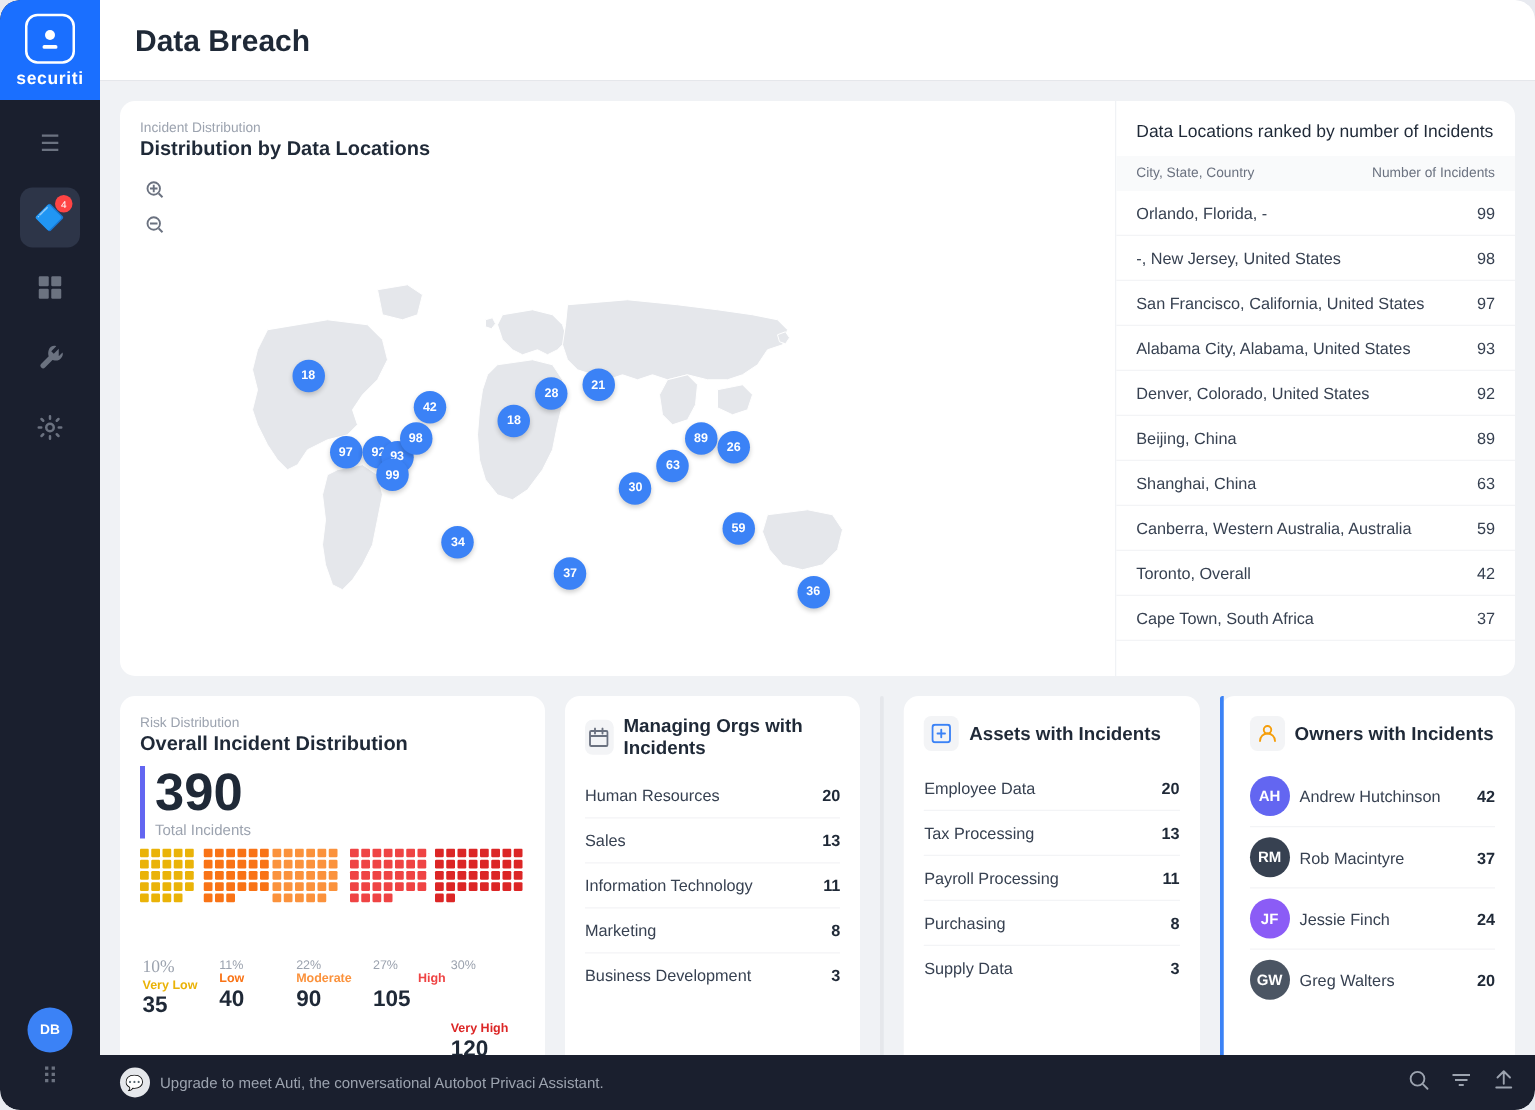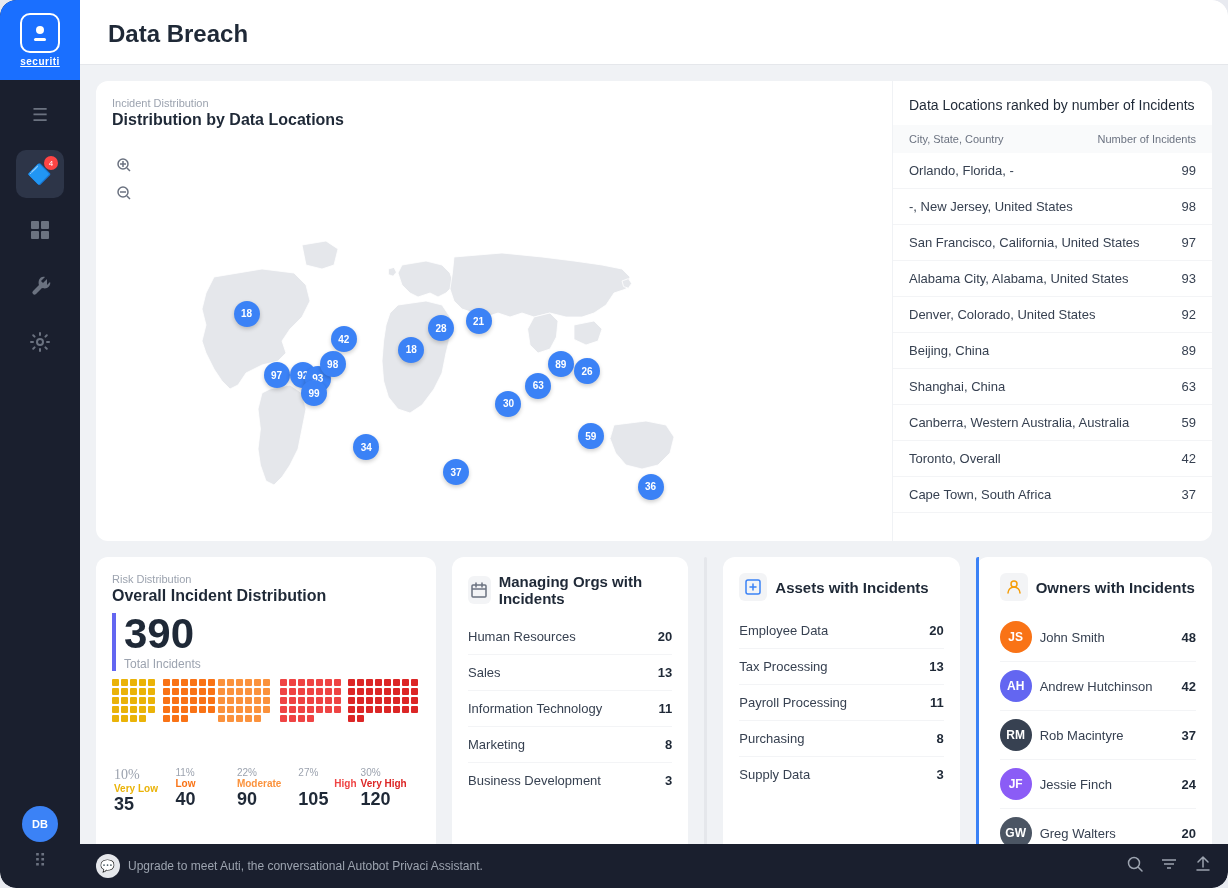--- a/index.html
+++ b/index.html
@@ -27,21 +27,21 @@
     .header h1 { font-size: 24px; font-weight: 600; color: #1f2937; }
     
     
     .content-area { flex: 1; padding: 16px; overflow: auto; display: flex; flex-direction: column; gap: 16px; }
     
     
     .top-panel { display: flex; gap: 16px; background: white; border-radius: 12px; overflow: hidden; min-height: 460px; }
     
     
     .map-section { flex: 1; padding: 16px; position: relative; }
-    .map-section-header { margin-bottom: 24px; }
+    .map-section-header { margin-bottom: 11px; }
     .section-subtitle { font-size: 11px; color: #9ca3af; margin-bottom: 2px; }
     .section-title { font-size: 16px; font-weight: 600; color: #1f2937; }
     .map-controls { display: flex; flex-direction: column; gap: 4px; margin-bottom: 8px; }
     .map-zoom-btn { width: 24px; height: 24px; display: flex; align-items: center; justify-content: center; cursor: pointer; color: #6b7280; font-size: 14px; }
     
     
     .map-container { width: 100%; height: 360px; position: relative; }
     .map-container svg { width: 100%; height: 100%; }
     
     .map-pin { position: absolute; background: #3b82f6; color: white; border-radius: 50%; font-size: 10px; font-weight: 700; display: flex; align-items: center; justify-content: center; transform: translate(-50%, -50%); box-shadow: 0 2px 4px rgba(0,0,0,0.2); cursor: pointer; }
@@ -100,21 +100,21 @@
 
   <div class="sidebar">
     <div class="sidebar-logo">
       <div style="display:flex;flex-direction:column;align-items:center;">
         <div style="width:40px;height:40px;border:2.5px solid white;border-radius:10px;position:relative;display:flex;align-items:center;justify-content:center;">
           <svg width="24" height="24" viewBox="0 0 24 24" fill="none">
             <circle cx="12" cy="9" r="4" fill="white"></circle>
             <rect x="6" y="17" width="12" height="3" rx="1.5" fill="white"></rect>
           </svg>
         </div>
-        <span style="color:white;font-size:10px;font-weight:700;letter-spacing:0.5px;margin-top:3px;text-decoration:underline;">securiti</span>
+        <span style="color:white;font-size:14px;font-weight:700;letter-spacing:0.5px;margin-top:3px;">securiti</span>
       </div>
     </div>
 
     <div class="sidebar-menu-toggle">
       <span style="color:#6b7280;font-size:18px;">☰</span>
     </div>
 
     <div class="sidebar-nav">
       <div class="sidebar-nav-item active">
         <span style="font-size:20px;">🔷</span>
@@ -469,21 +469,21 @@
               <div style="font-size:10px;font-weight:600;color:#fb923c;">Moderate</div>
               <div style="font-size:18px;font-weight:700;color:#1f2937;">90</div>
             </div>
             <div style="flex:1;padding:4px 2px;">
               <div style="font-size:10px;color:#9ca3af;">27%</div>
               <div style="font-size:10px;font-weight:600;color:#ef4444;margin-left:36px;">High</div>
               <div style="font-size:18px;font-weight:700;color:#1f2937;">105</div>
             </div>
             <div style="flex:1;padding:4px 2px;">
               <div style="font-size:10px;color:#9ca3af;">30%</div>
-              <div style="font-size:10px;font-weight:600;color:#dc2626;">Very High</div>
+              <div style="font-size:10px;font-weight:600;color:#dc2626;margin-top:40px;">Very High</div>
               <div style="font-size:18px;font-weight:700;color:#1f2937;">120</div>
             </div>
           </div>
         </div>
 
         <div class="managing-panel">
           <div class="panel-header">
             <div class="panel-icon">
               <svg width="16" height="16" viewBox="0 0 16 16" fill="none">
                   <rect x="1" y="3" width="14" height="12" rx="1" stroke="#6b7280" stroke-width="1.5" fill="none"></rect>
@@ -558,27 +558,20 @@
               <div class="panel-icon">
                 <svg width="16" height="16" viewBox="0 0 16 16" fill="none">
                     <circle cx="8" cy="5" r="3" stroke="#f59e0b" stroke-width="1.5" fill="none"></circle>
                     <path d="M2 14c0-3.3 2.7-6 6-6s6 2.7 6 6" stroke="#f59e0b" stroke-width="1.5" stroke-linecap="round" fill="none"></path>
                   </svg>
               </div>
               <div class="panel-title">Owners with
 Incidents</div>
             </div>
 
-            <div class="owner-row">
-              <div class="owner-info">
-                <div class="owner-avatar" style="background:#f97316;color:white;">JS</div>
-                <span class="owner-name">John Smith</span>
-              </div>
-              <span class="owner-count">48</span>
-            </div>
             <div class="owner-row">
               <div class="owner-info">
                 <div class="owner-avatar" style="background:#6366f1;color:white;">AH</div>
                 <span class="owner-name">Andrew Hutchinson</span>
               </div>
               <span class="owner-count">42</span>
             </div>
             <div class="owner-row">
               <div class="owner-info">
                 <div class="owner-avatar" style="background:#374151;color:white;">RM</div>

